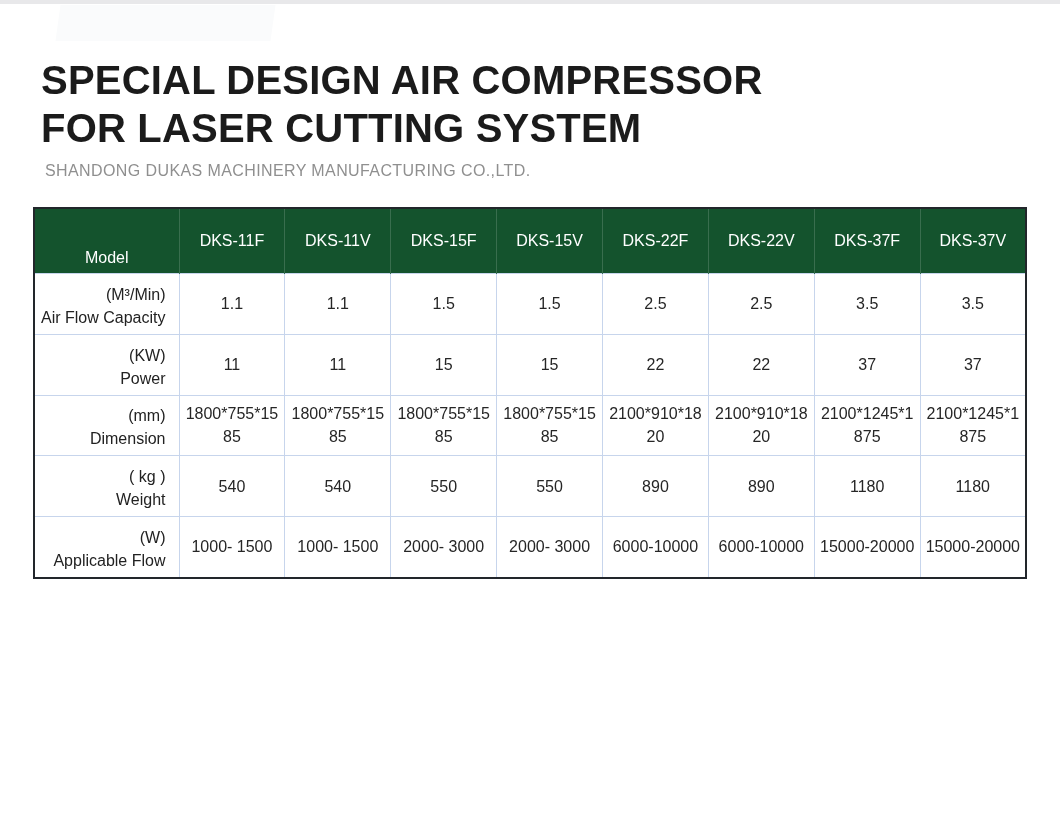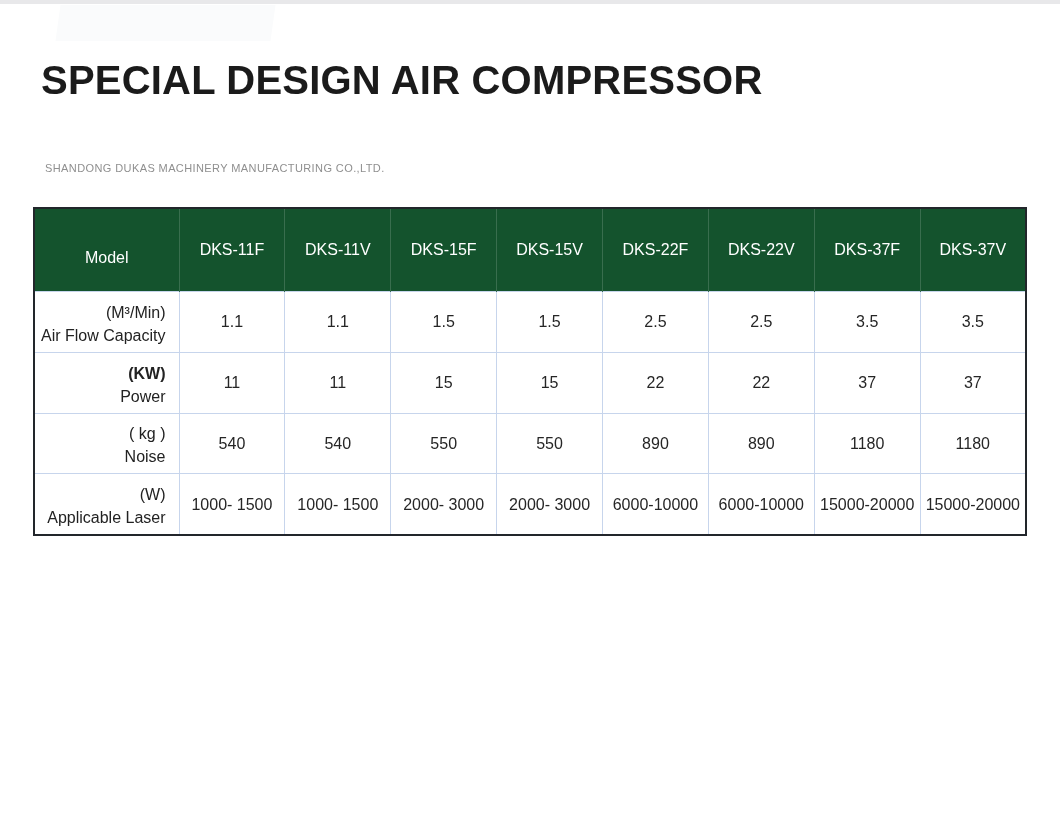--- a/index.html
+++ b/index.html
@@ -40,21 +40,21 @@
     line-height: 48px;
     font-weight: 800;
     letter-spacing: 0.2px;
     color: #1b1b1b;
     white-space: nowrap;
   }
   .subtitle {
     position: absolute;
     left: 45px;
     top: 162px;
-    font-size: 11px;
+    font-size: 16px;
     letter-spacing: 0.4px;
     color: #8f8f8f;
     white-space: nowrap;
   }
   table.spec {
     position: absolute;
     left: 33px;
     top: 207px;
     width: 994px;
     border-collapse: collapse;
@@ -69,21 +69,21 @@
     font-weight: 400;
     font-size: 16px;
     height: 58px;
     vertical-align: middle;
     border-left: 1px solid rgba(255,255,255,0.16);
     padding: 0;
   }
   table.spec thead th:first-child {
     border-left: none;
     vertical-align: bottom;
-    padding-bottom: 24px;
+    padding-bottom: 6px;
   }
   table.spec tbody td {
     height: 55.8px;
     border: 1px solid #c7d5ec;
     font-size: 16px;
     color: #262626;
     text-align: center;
     vertical-align: middle;
     padding: 0 4px;
     line-height: 1.45;
@@ -91,32 +91,33 @@
   }
   table.spec tbody td.row-label {
     text-align: right;
     padding-right: 13px;
     padding-left: 2px;
     padding-top: 4px;
     color: #222222;
     word-break: normal;
   }
   .unit-line { display: block; }
-  .unit-line.bold { font-weight: 700; }
+  .unit-line.bold { font-weight: 400; }
   .name-line { display: block; }
 </style>
 </head>
 <body>
 
 <div class="page">
   <div class="top-strip"></div>
   <div class="corner-watermark"></div>
 
   <div class="title">
     <span>SPECIAL DESIGN AIR COMPRESSOR</span><br>
+    <span>FOR LASER CUTTING SYSTEM</span>
   </div>
 
   <div class="subtitle">SHANDONG DUKAS MACHINERY MANUFACTURING CO.,LTD.</div>
 
   <table class="spec">
     <colgroup>
       <col class="label-col">
       <col>
         <col>
         <col>
@@ -163,36 +164,50 @@
           <td>11</td>
           <td>15</td>
           <td>15</td>
           <td>22</td>
           <td>22</td>
           <td>37</td>
           <td>37</td>
         </tr>
         <tr>
           <td class="row-label">
+            <span class="unit-line">(mm)</span>
+            <span class="name-line">Dimension</span>
+          </td>
+          <td>1800*755*1585</td>
+          <td>1800*755*1585</td>
+          <td>1800*755*1585</td>
+          <td>1800*755*1585</td>
+          <td>2100*910*1820</td>
+          <td>2100*910*1820</td>
+          <td>2100*1245*1875</td>
+          <td>2100*1245*1875</td>
+        </tr>
+        <tr>
+          <td class="row-label">
             <span class="unit-line">( kg )</span>
-            <span class="name-line">Noise</span>
+            <span class="name-line">Weight</span>
           </td>
           <td>540</td>
           <td>540</td>
           <td>550</td>
           <td>550</td>
           <td>890</td>
           <td>890</td>
           <td>1180</td>
           <td>1180</td>
         </tr>
         <tr>
           <td class="row-label">
             <span class="unit-line">(W)</span>
-            <span class="name-line">Applicable Laser</span>
+            <span class="name-line">Applicable Flow</span>
           </td>
           <td>1000- 1500</td>
           <td>1000- 1500</td>
           <td>2000- 3000</td>
           <td>2000- 3000</td>
           <td>6000-10000</td>
           <td>6000-10000</td>
           <td>15000-20000</td>
           <td>15000-20000</td>
         </tr>

